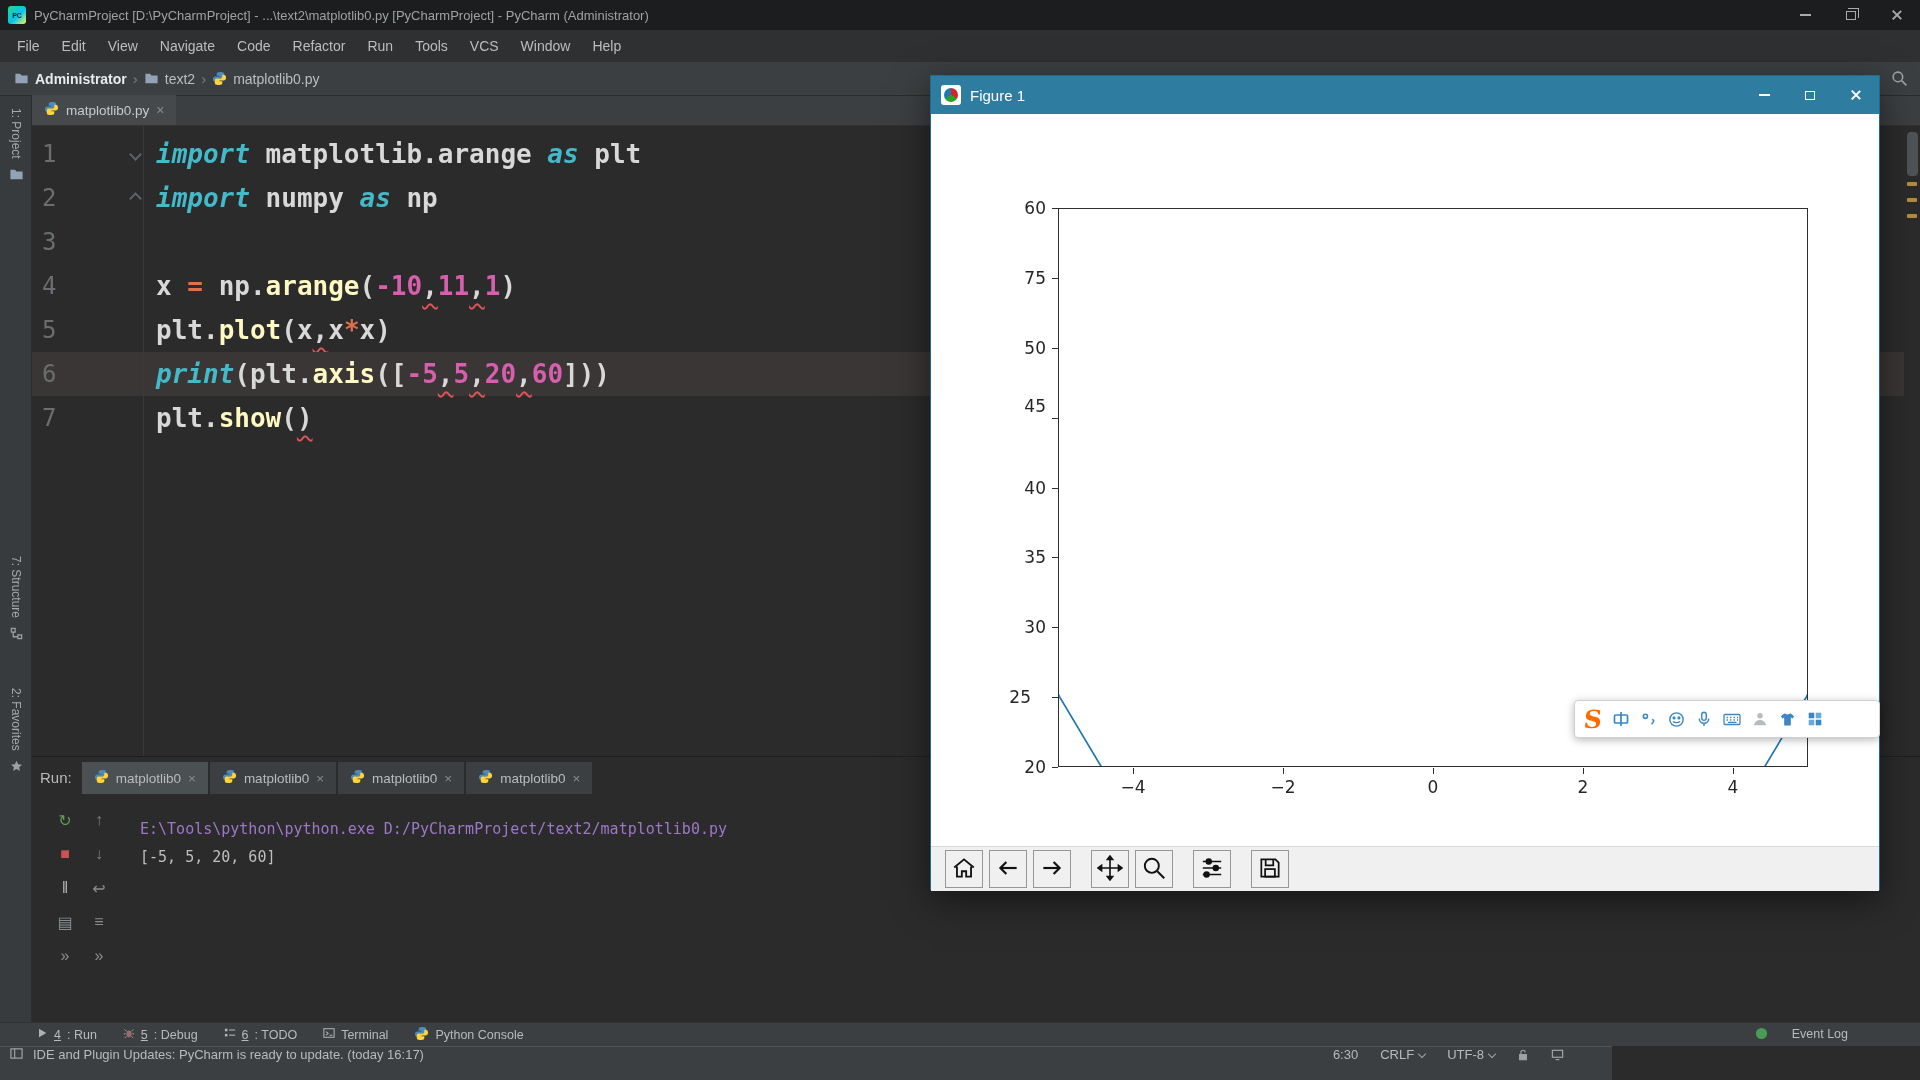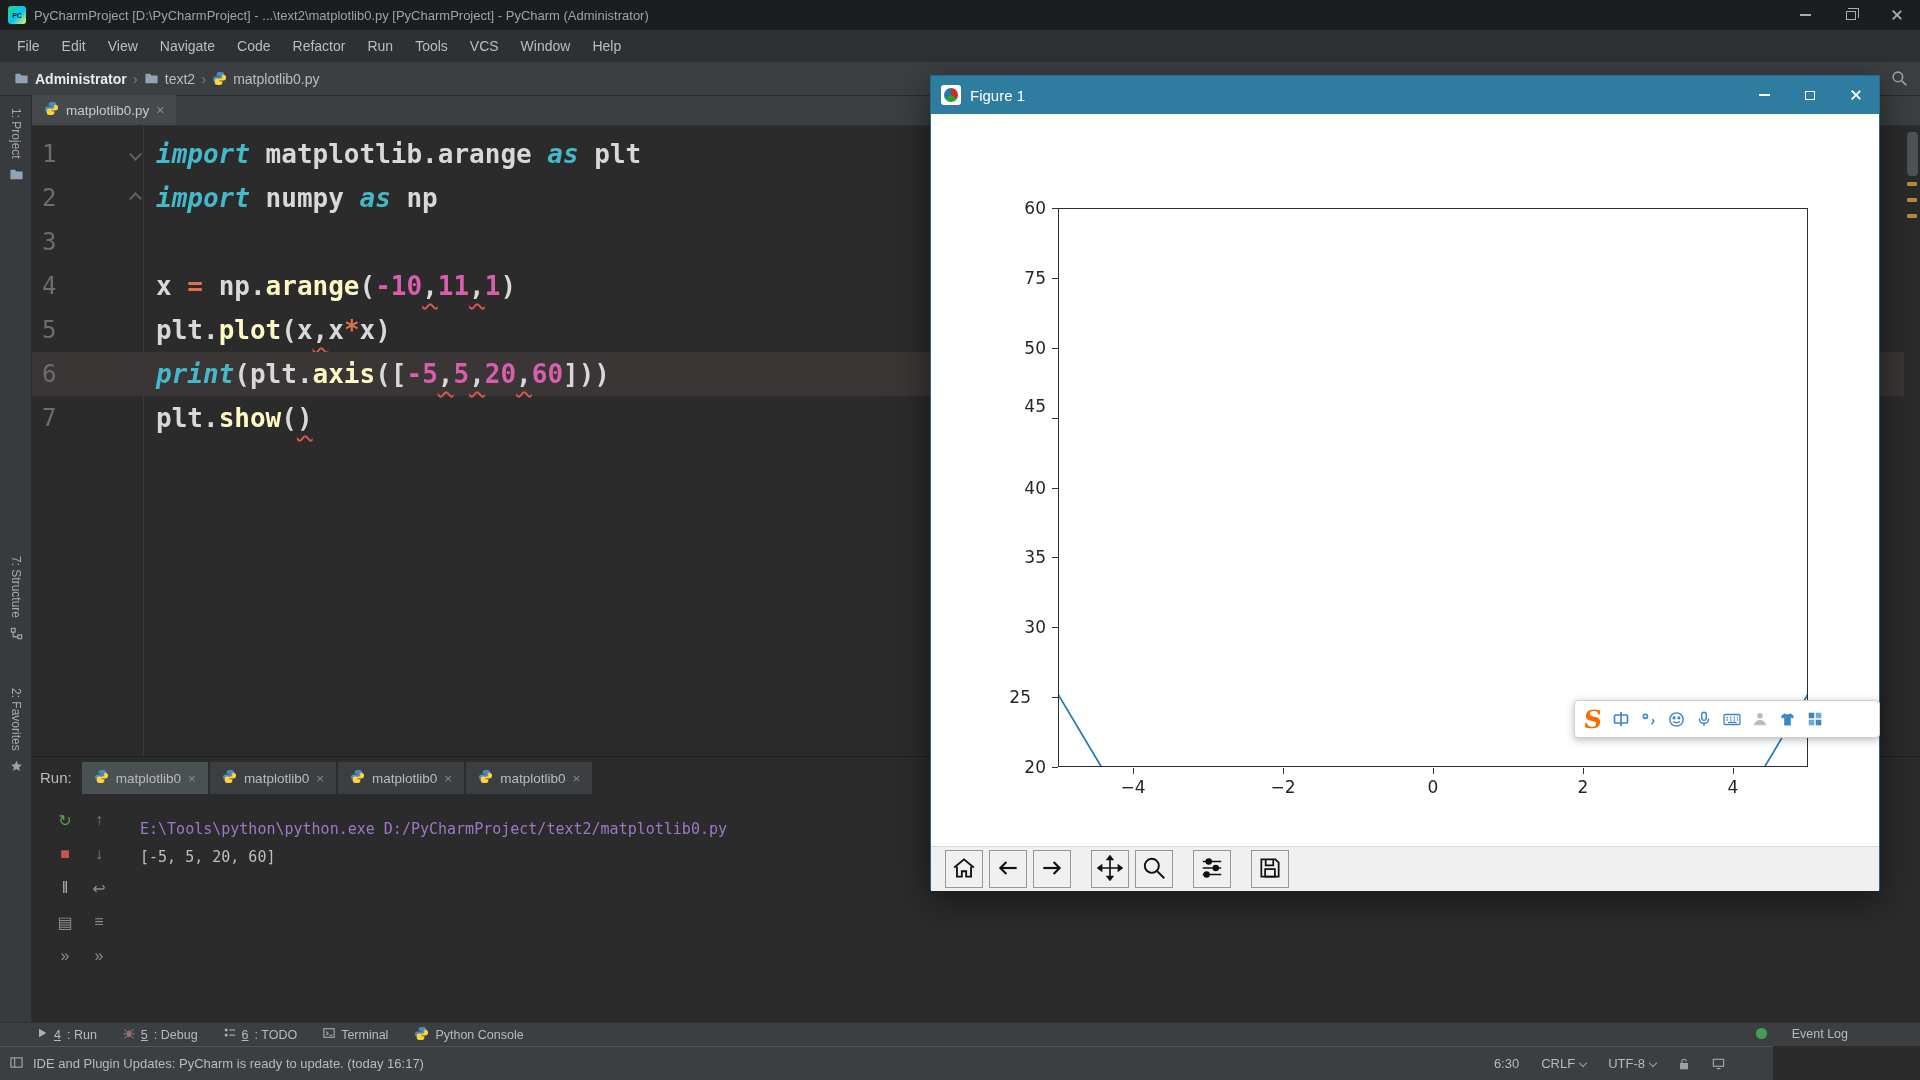--- a/index.html
+++ b/index.html
@@ -73,21 +73,21 @@
 .ricon{display:flex;align-items:center;justify-content:center;font-size:16px}
 #console{flex:1;padding:18px 0 0 8px;font-family:"DejaVu Sans Mono",monospace;font-size:15px;line-height:28px;white-space:pre}
 .console-line.command{color:#9d78c8}
 .console-line.output{color:#bcbec0}
 
 
 .bottombar{position:absolute;left:0;top:1022px;width:1920px;height:24px;background:#3c3f41;border-top:1px solid #323232;display:flex;align-items:center;gap:26px;padding-left:36px;font-size:12.5px;color:#b8babc}
 .bb-item{display:flex;align-items:center;gap:6px}
 .bb-item u{text-decoration:underline}
 .bb-right{margin-left:auto;margin-right:72px;display:flex;align-items:flex-start;gap:24px}
-.statusbar{position:absolute;left:0;top:1046px;width:1773px;height:34px;background:#3c3f41;border-top:1px solid #515457;display:flex;align-items:center;gap:10px;padding-left:10px;font-size:13px;color:#b8babc}
+.statusbar{position:absolute;left:0;top:1046px;width:1612px;height:34px;background:#3c3f41;border-top:1px solid #515457;display:flex;align-items:flex-start;gap:10px;padding-left:10px;font-size:13px;color:#b8babc}
 .sb-right{margin-left:auto;display:flex;align-items:center;gap:22px;padding-right:48px}
 .sb-item{display:flex;align-items:center;gap:5px}
 .chev{width:6px;height:6px;border-right:1.5px solid #9fa2a5;border-bottom:1.5px solid #9fa2a5;transform:rotate(45deg);display:inline-block;position:relative;top:-1px}
 
 
 .figwin{position:absolute;left:930px;top:75px;width:950px;height:815px;background:#fff;z-index:20;box-shadow:0 10px 34px rgba(0,0,0,.5);border:1px solid #25688a}
 .fig-title{height:38px;background:#2e7ca0;display:flex;align-items:center;gap:9px;padding-left:10px;color:#fff;font-size:15px}
 .fig-icon{width:20px;height:20px;border-radius:3px;background:#fff;display:flex;align-items:center;justify-content:center;flex:none}
 .fig-icon i{width:14px;height:14px;border-radius:50%;background:conic-gradient(#d62728 0 120deg,#2ca02c 0 240deg,#1f77b4 0)}
 .fig-btns{margin-left:auto;display:flex;color:#fff}

